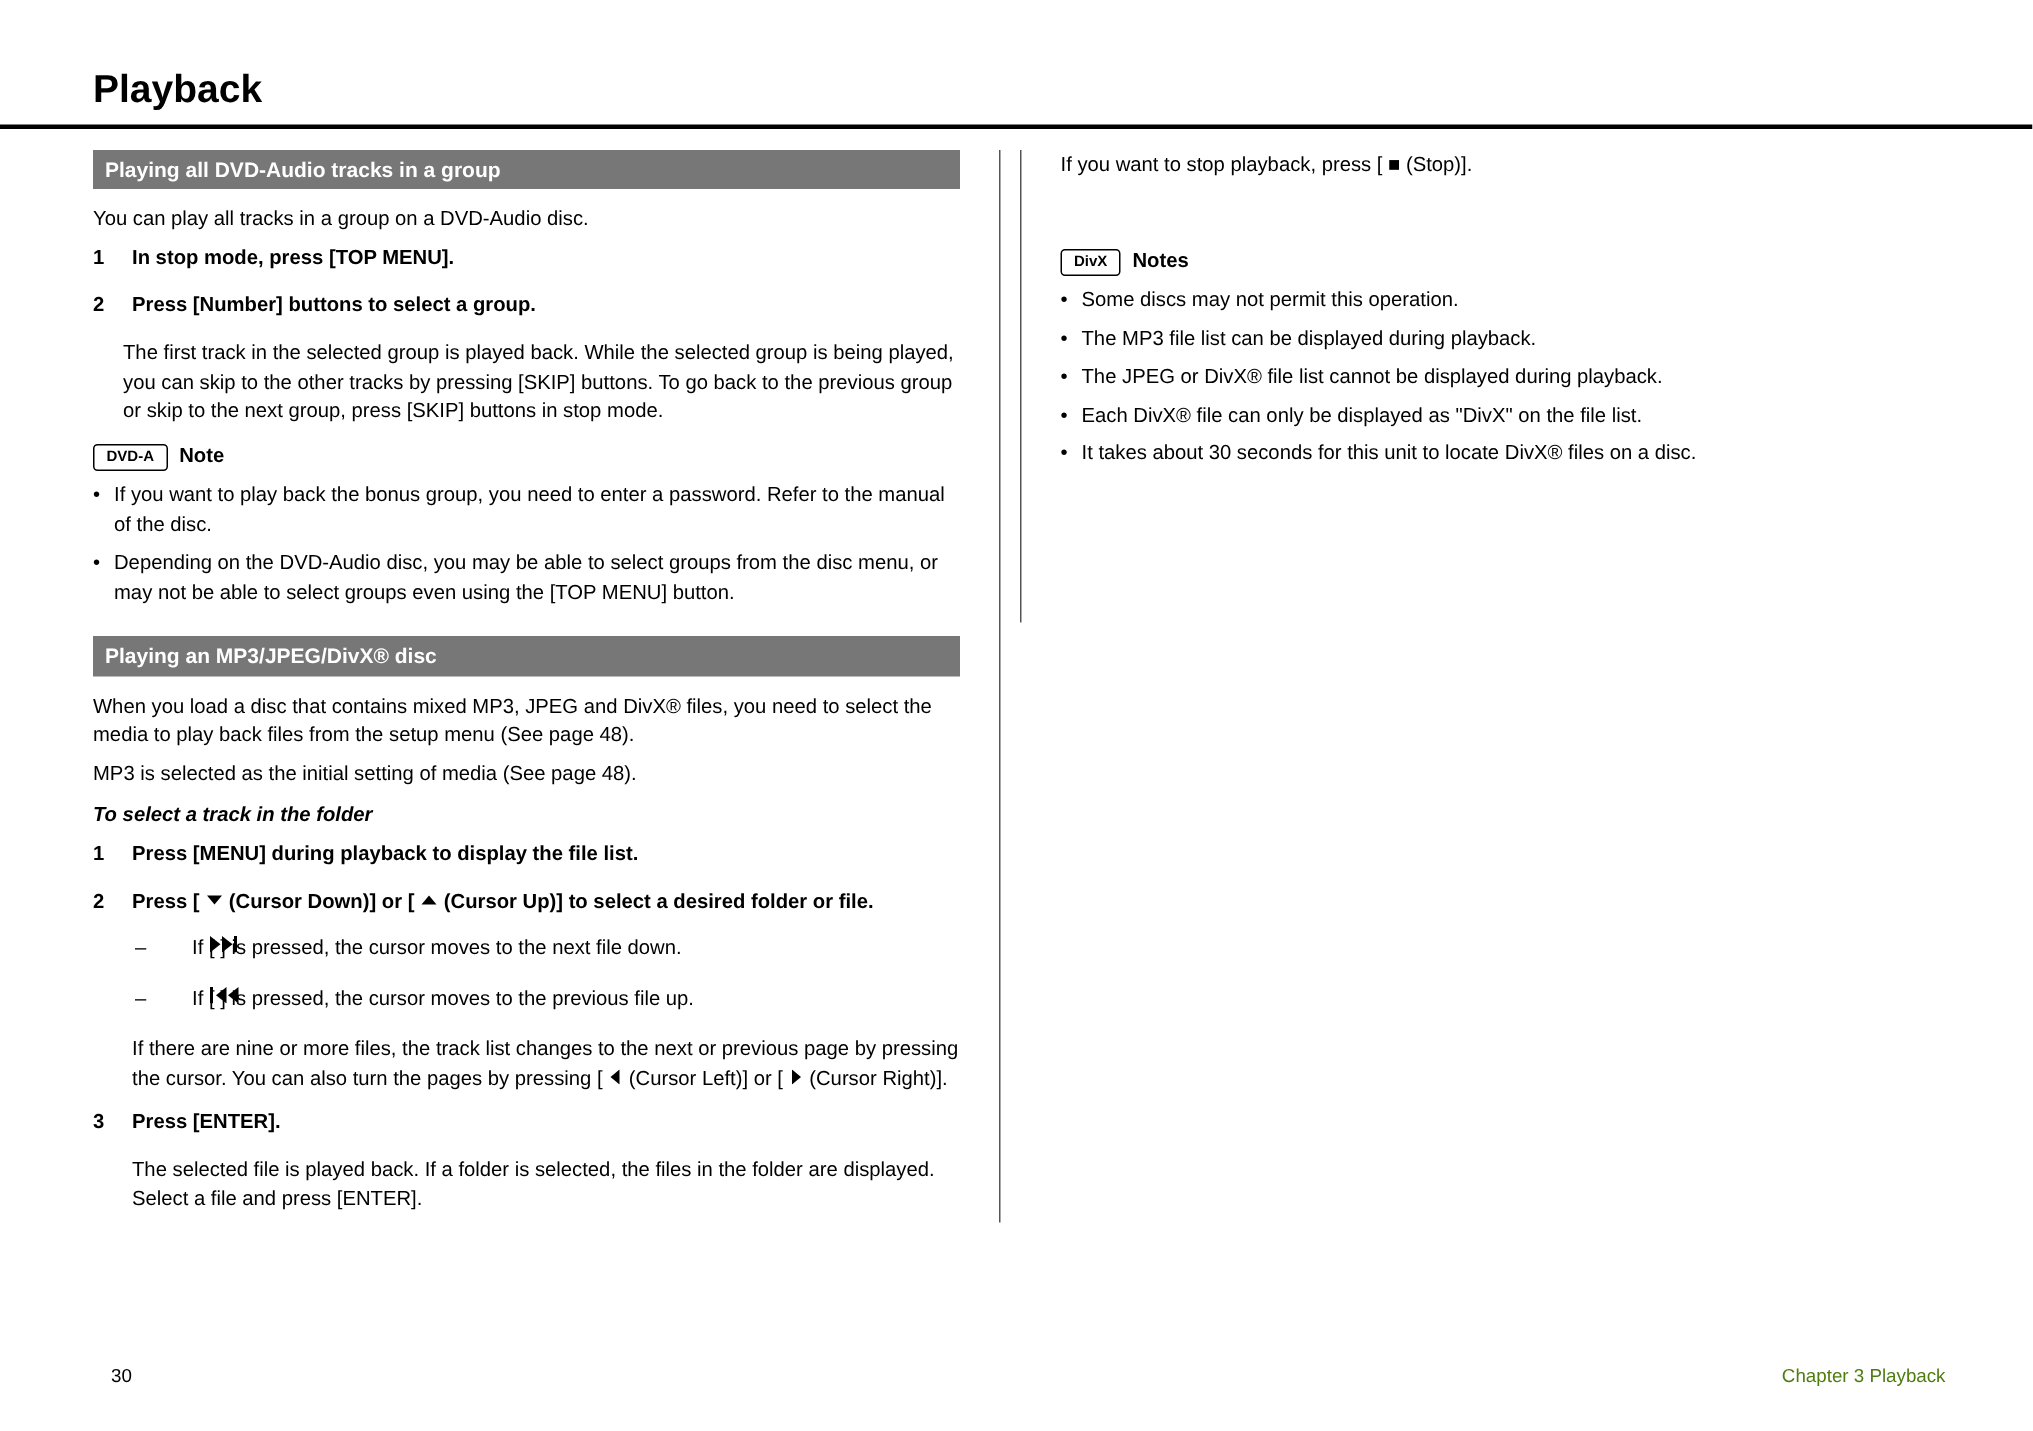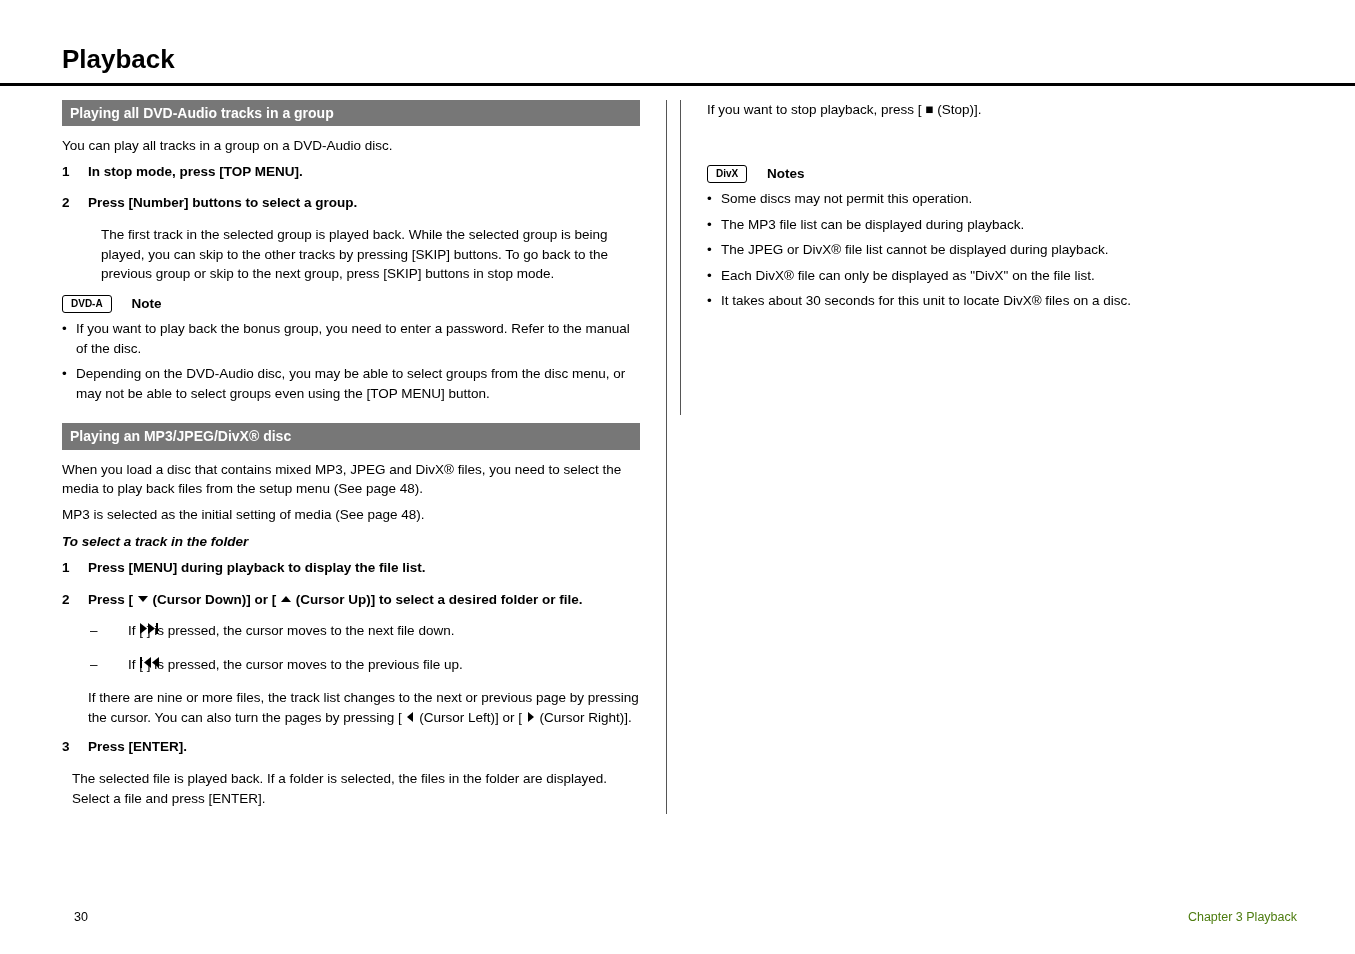--- a/index.html
+++ b/index.html
@@ -54,21 +54,21 @@
     font-weight: bold;
   }
   .step-list li .num { width: 16px; flex-shrink: 0; }
   .tag {
     display: inline-block;
     border: 1.5px solid #000;
     border-radius: 3px;
     font-size: 10px;
     font-weight: bold;
     padding: 1px 8px;
-    margin-right: 16px;
+    margin-right: 4px;
     vertical-align: 1px;
   }
   .notes-lbl { font-weight: bold; }
   .bullets { list-style: none; margin-left: 0; }
   .bullets li {
     position: relative;
     padding-left: 14px;
     margin-bottom: 6px;
   }
   .bullets li::before {
@@ -124,21 +124,21 @@
       <li>
         <span class="num">1</span>
         <span>In stop mode, press [TOP MENU].</span>
       </li>
       <li>
         <span class="num">2</span>
         <span>Press [Number] buttons to select a group.</span>
       </li>
     </ol>
 
-    <p style="margin-left:39px">The first track in the selected group is played back. While the selected group is being played, you can skip to the other tracks by pressing [SKIP] buttons. To go back to the previous group or skip to the next group, press [SKIP] buttons in stop mode.</p>
+    <p style="margin-left:20px">The first track in the selected group is played back. While the selected group is being played, you can skip to the other tracks by pressing [SKIP] buttons. To go back to the previous group or skip to the next group, press [SKIP] buttons in stop mode.</p>
 
     <p style="margin-top:10px">
       <span class="tag">DVD-A</span>
       <span class="notes-lbl">Note</span>
     </p>
     <ul class="bullets">
       <li>If you want to play back the bonus group, you need to enter a password. Refer to the manual of the disc.</li>
       <li>Depending on the DVD-Audio disc, you may be able to select groups from the disc menu, or may not be able to select groups even using the [TOP MENU] button.</li>
     </ul>
 
@@ -203,21 +203,21 @@
         </svg>
       (Cursor Right)].
     </p>
 
     <ol class="step-list" style="margin-top:10px">
       <li>
         <span class="num">3</span>
         <span>Press [ENTER].</span>
       </li>
     </ol>
-    <p style="margin-left:10px">The selected file is played back. If a folder is selected, the files in the folder are displayed. Select a file and press [ENTER].</p>
+    <p style="margin-left:26px">The selected file is played back. If a folder is selected, the files in the folder are displayed. Select a file and press [ENTER].</p>
 
   </div>
 
   <div class="col" style="border:none;position:relative">
     <div style="position:absolute;left:-27px;top:0;width:0;height:315px;border-right:1px solid #555"></div>
 
     <p style="margin-bottom:2px">If you want to stop playback, press [ ■ (Stop)].</p>
 
     <p style="margin-top:44px">
       <span class="tag">DivX</span>

